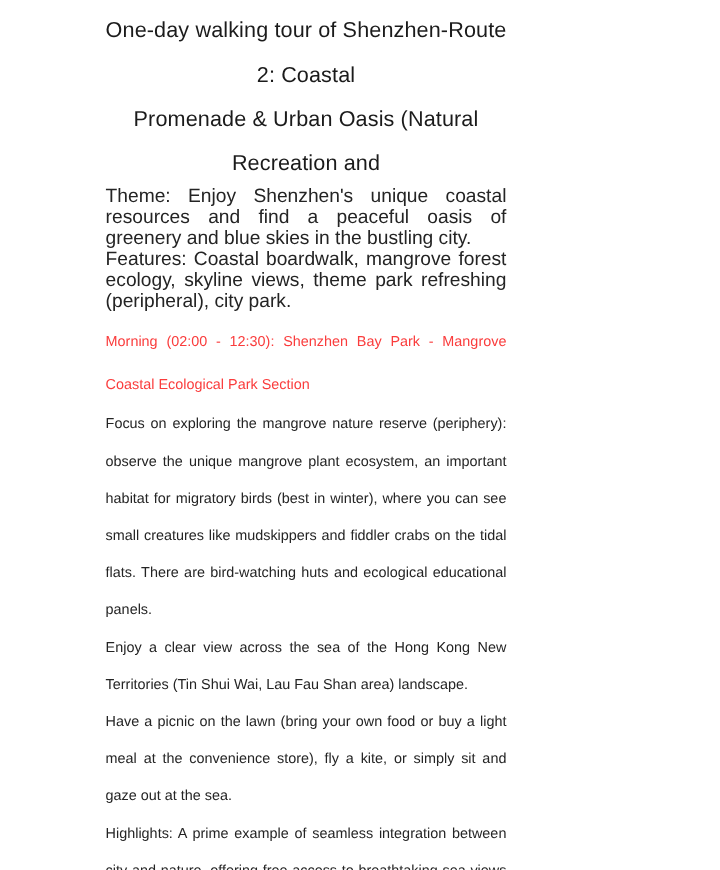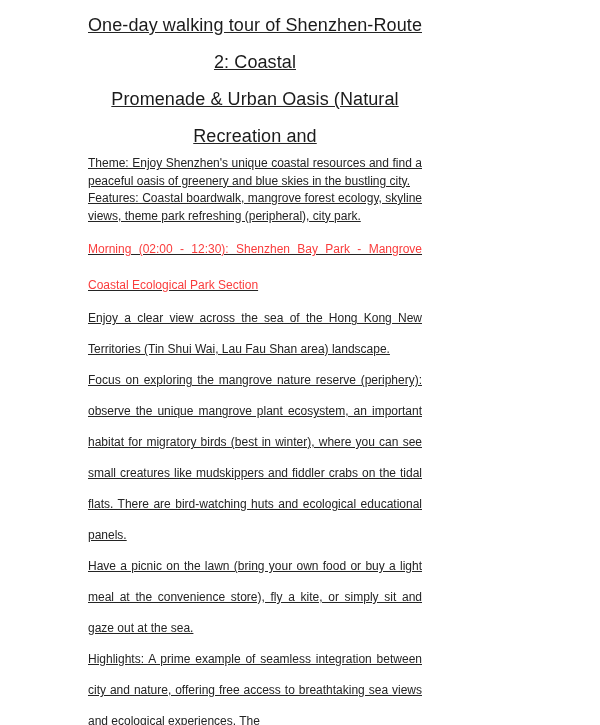--- a/index.html
+++ b/index.html
@@ -10,35 +10,34 @@
   .page {
     position: relative;
     width: 512px;
     height: 725px;
     box-sizing: border-box;
     padding: 7px 90px 0 88px;
     background: #ffffff;
     overflow: hidden;
     font-family: "Liberation Sans", "DejaVu Sans", sans-serif;
     color: #242424;
-    text-decoration: underline;
   }
   .doc-title {
     margin: 0;
     font-size: 18px;
     line-height: 37px;
     font-weight: 500;
     text-align: center;
     color: #1b1b1b;
     letter-spacing: 0.1px;
   }
   .doc-title .tline { display: block; }
   .intro-para {
     margin: 0;
-    font-size: 12px;
+    font-size: 16px;
     line-height: 17.5px;
     text-align: justify;
     text-align-last: left;
     color: #242424;
   }
   .heading-red {
     margin: 6px 0 0 0;
     font-size: 12px;
     line-height: 36px;
     text-align: justify;
@@ -63,18 +62,18 @@
     <span class="tline">One-day walking tour of Shenzhen-Route 2: Coastal</span>
     <span class="tline">Promenade &amp; Urban Oasis (Natural Recreation and</span>
   </h1>
 
   <p class="intro-para">Theme: Enjoy Shenzhen's unique coastal resources and find a peaceful oasis of greenery and blue skies in the bustling city.</p>
   <p class="intro-para">Features: Coastal boardwalk, mangrove forest ecology, skyline views, theme park refreshing (peripheral), city park.</p>
 
   <p class="heading-red">Morning (02:00 - 12:30): Shenzhen Bay Park - Mangrove Coastal Ecological Park Section</p>
 
 
+  <p class="body-para">Focus on exploring the mangrove nature reserve (periphery): observe the unique mangrove plant ecosystem, an important habitat for migratory birds (best in winter), where you can see small creatures like mudskippers and fiddler crabs on the tidal flats. There are bird-watching huts and ecological educational panels.</p>
   <p class="body-para">Enjoy a clear view across the sea of the Hong Kong New Territories (Tin Shui Wai, Lau Fau Shan area) landscape.</p>
-  <p class="body-para">Focus on exploring the mangrove nature reserve (periphery): observe the unique mangrove plant ecosystem, an important habitat for migratory birds (best in winter), where you can see small creatures like mudskippers and fiddler crabs on the tidal flats. There are bird-watching huts and ecological educational panels.</p>
   <p class="body-para">Have a picnic on the lawn (bring your own food or buy a light meal at the convenience store), fly a kite, or simply sit and gaze out at the sea.</p>
   <p class="body-para">Highlights: A prime example of seamless integration between city and nature, offering free access to breathtaking sea views and ecological experiences. The</p>
 
 </div>
 
 </body></html>

